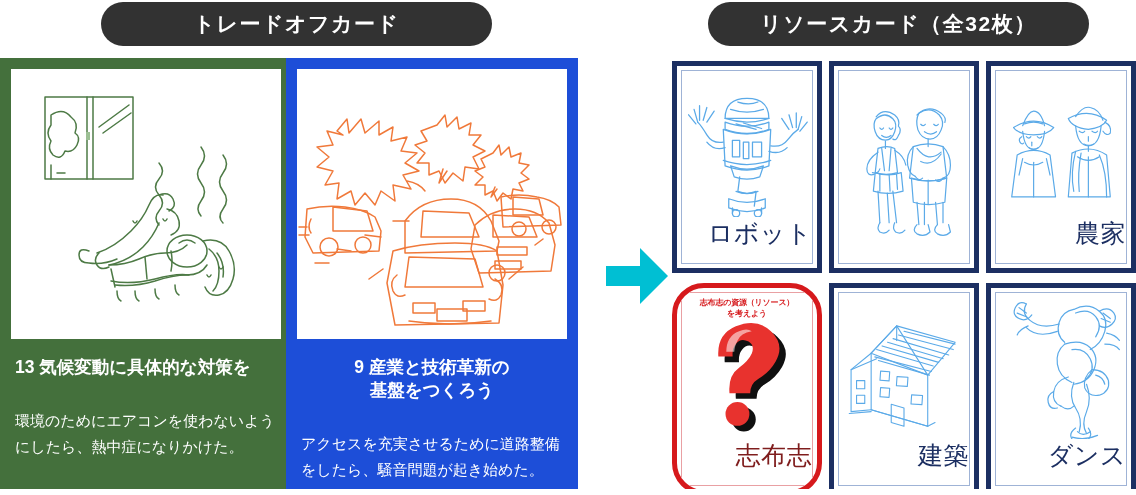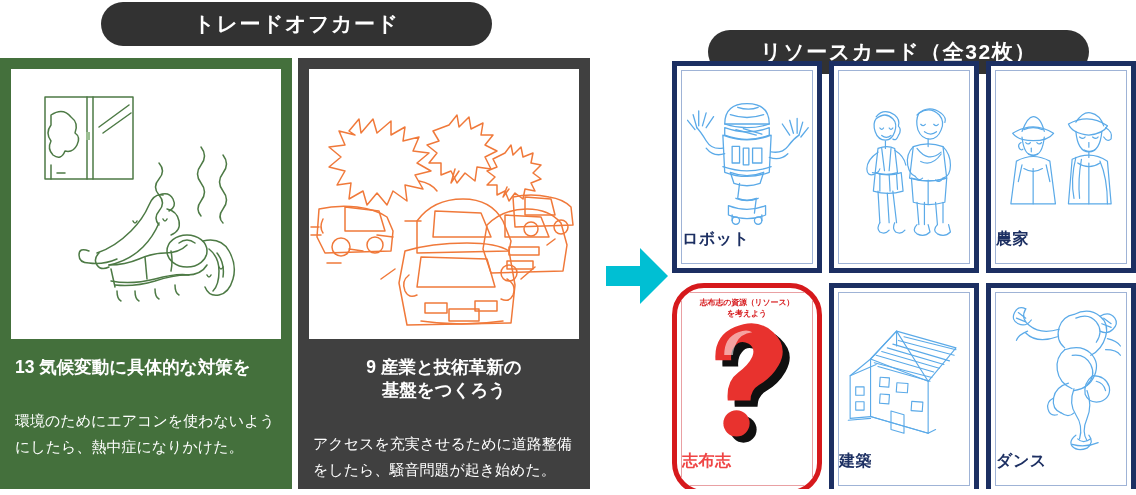--- a/index.html
+++ b/index.html
@@ -33,35 +33,34 @@
   }
   #pill-tradeoff {
     left: 101px; top: 2px;
     width: 391px; height: 44px;
     font-size: 21px;
   }
   #pill-resource {
     left: 708px; top: 2px;
     width: 381px; height: 44px;
     font-size: 21px;
-    margin-top: 28px;
   }
 
   
   .tradeoff-card {
     position: absolute;
     top: 58px;
     width: 292px;
     height: 437px;
     box-sizing: border-box;
     padding: 11px 11px 0 11px;
     overflow: hidden;
   }
   #card-green { left: 0px;   background: #44703C; }
-  #card-orange{ left: 298px; background: #404040; }
+  #card-orange{ left: 286px; background: #1d4ed8; }
 
   .to-art {
     position: relative;
     width: 270px;
     height: 270px;
     background: #ffffff;
     box-sizing: border-box;
     overflow: hidden;
   }
   .to-art svg { display: block; width: 100%; height: 100%; }
@@ -138,28 +137,28 @@
 
   .res-art {
     flex: 1 1 auto;
     position: relative;
     min-height: 0;
   }
   .res-art svg { display: block; width: 100%; height: 100%; }
 
   .res-label {
     flex: 0 0 auto;
-    text-align: left;
-    font-weight: 700;
-    font-size: 16px;
+    text-align: right;
+    font-weight: 400;
+    font-size: 25px;
     color: #1C2F62;
     letter-spacing: 0.5px;
     padding-bottom: 13px;
   }
-  .res-card.accent-red .res-label { color: #ef4444; }
+  .res-card.accent-red .res-label { color: #7f1d1d; }
 </style>
 </head>
 <body>
 
 <div id="stage">
 
   <div class="pill" id="pill-tradeoff">トレードオフカード</div>
 
   <div class="pill" id="pill-resource">リソースカード（全32枚）</div>
 

